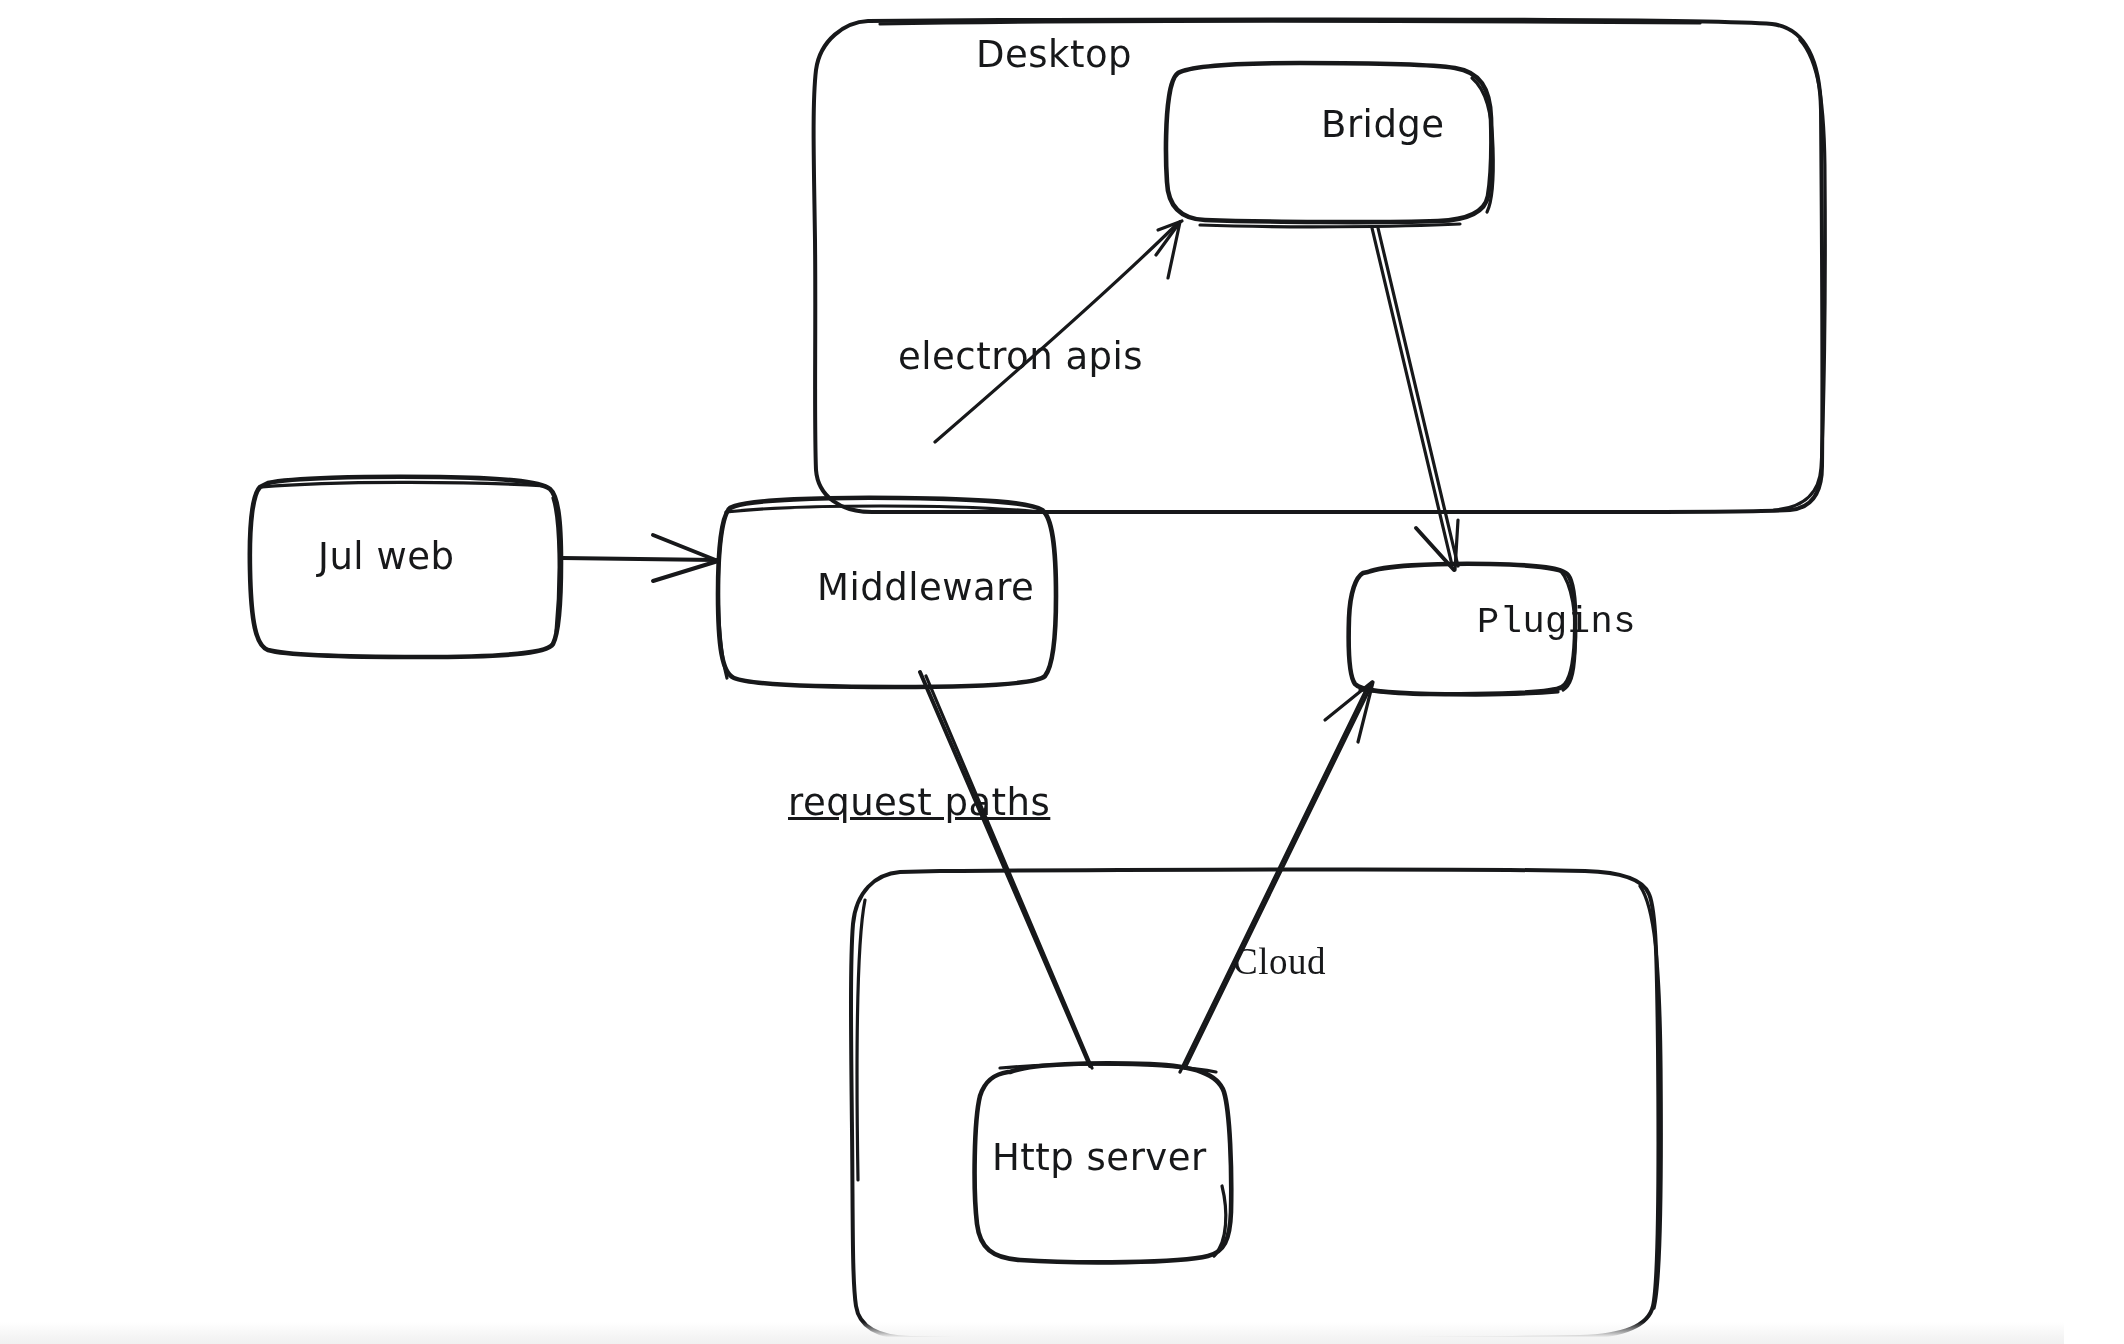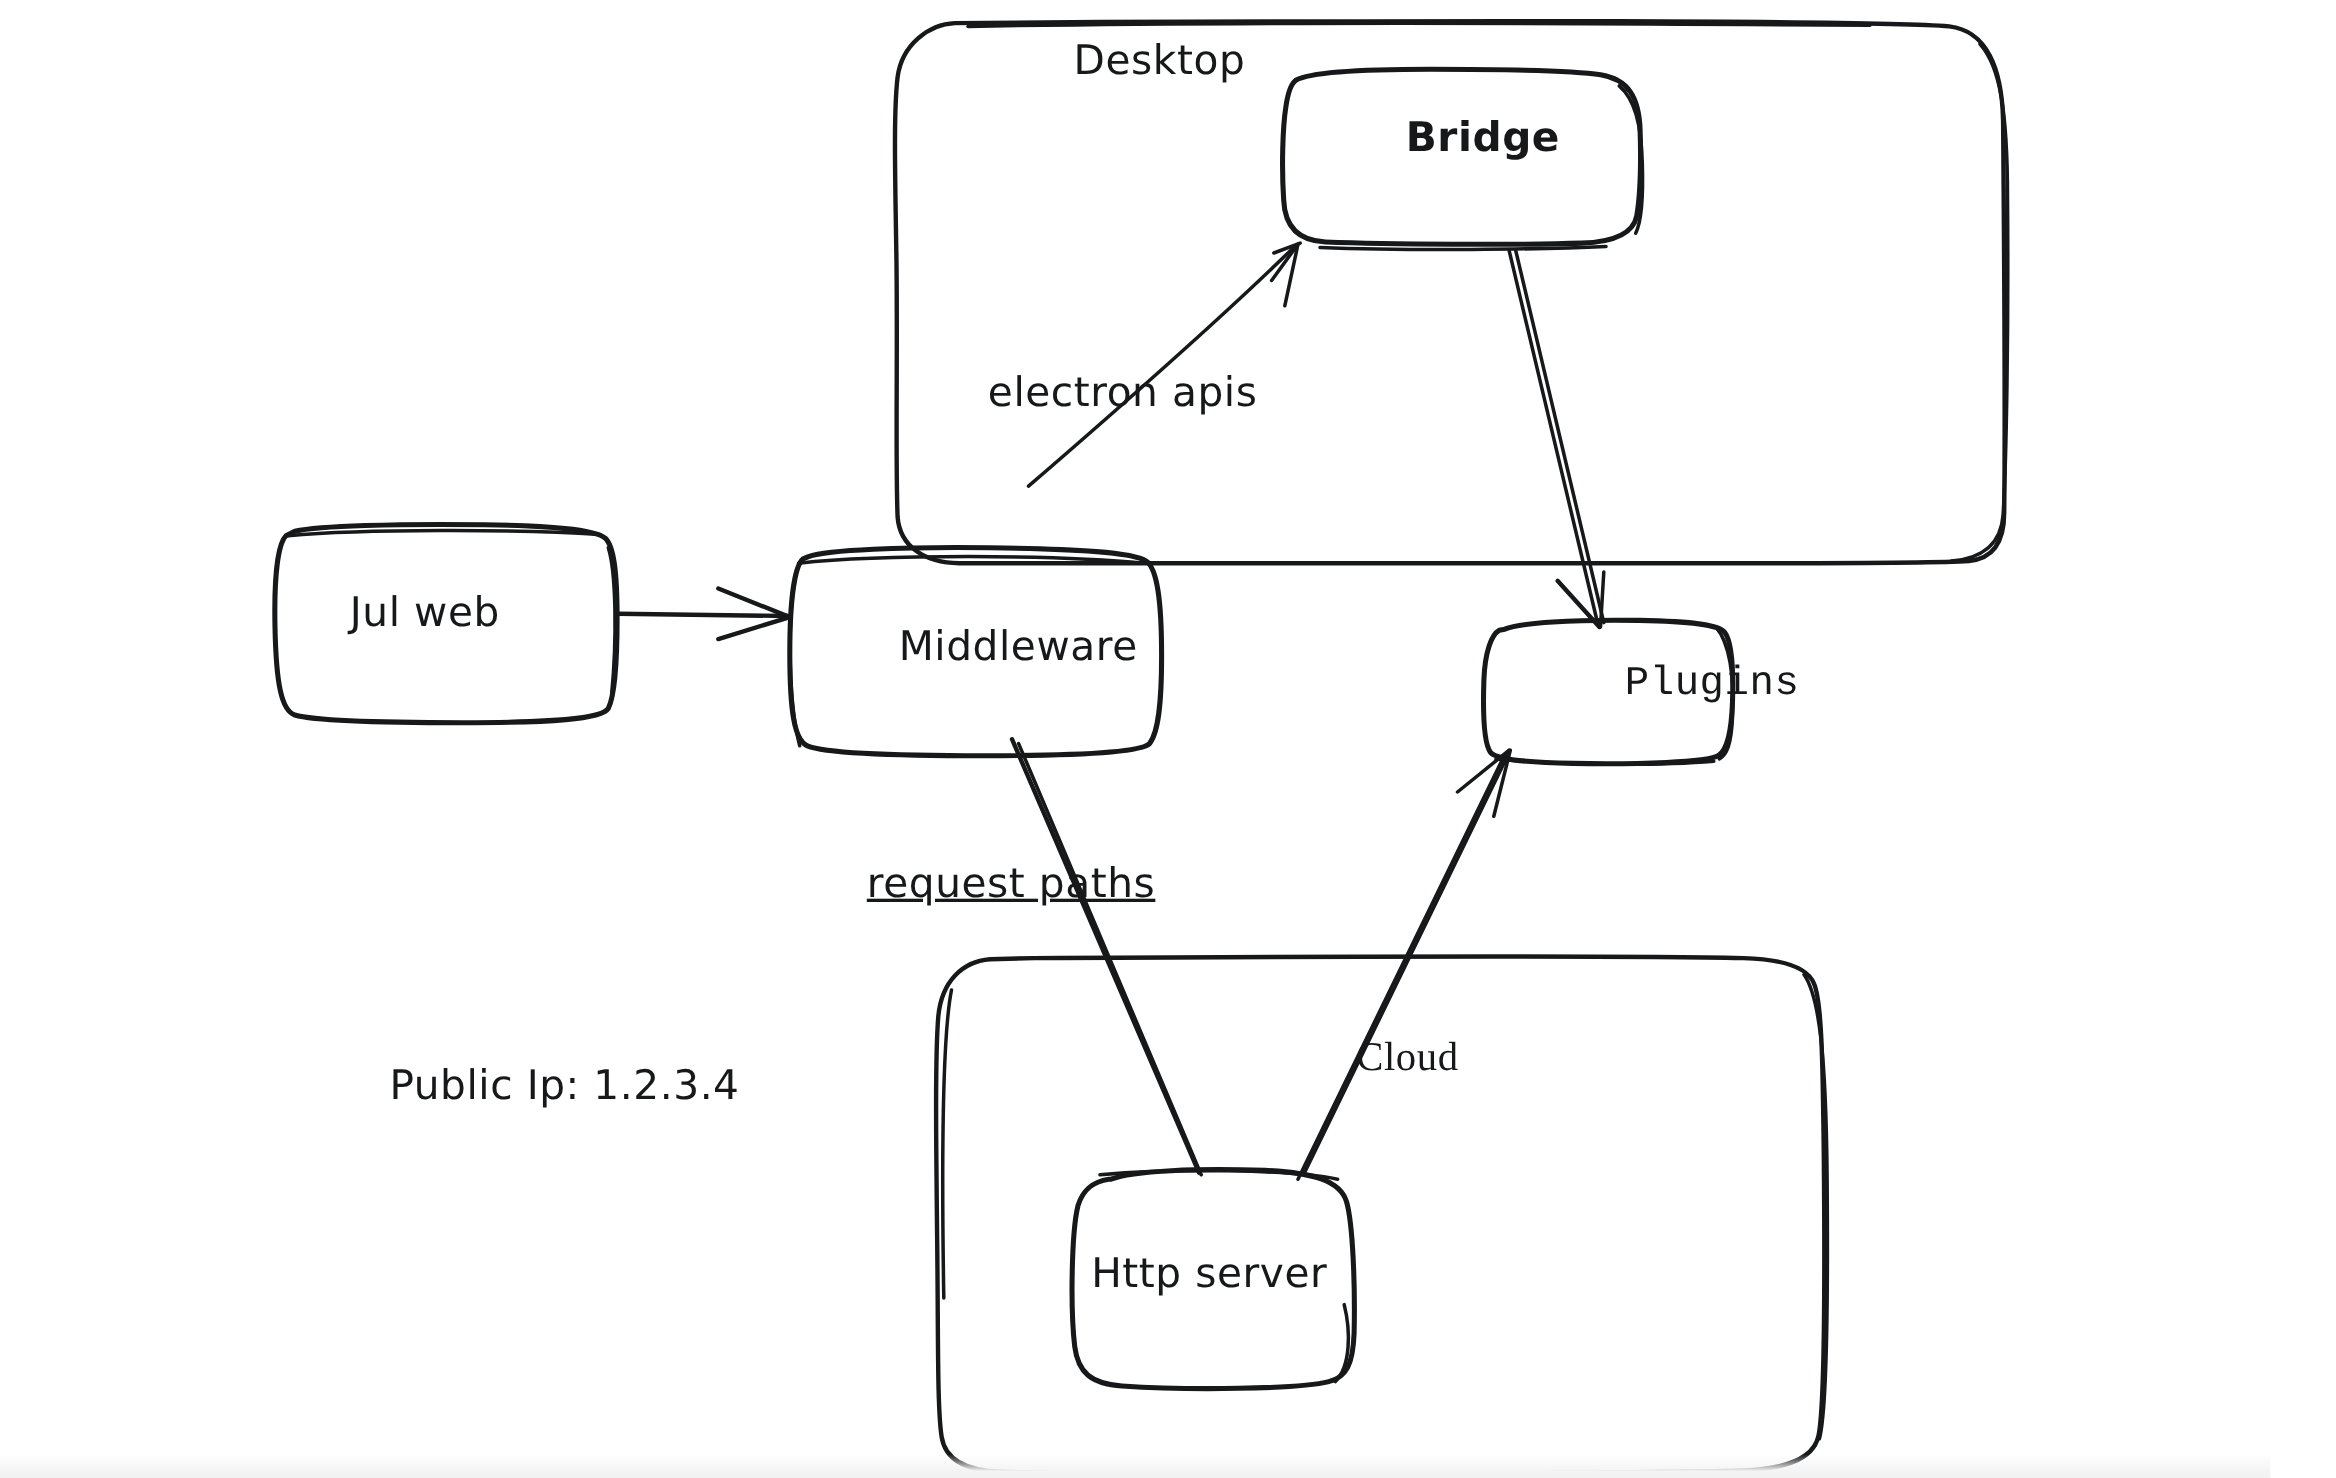--- a/index.html
+++ b/index.html
@@ -233,34 +233,33 @@
       <path class="stroke thin" d="M 1185 1068 L 1372 684"></path>
       <path class="stroke thin" d="M 1180 1072 L 1368 686"></path>
       <path class="stroke thin" d="M 1325 720 L 1372 682"></path>
       <path class="stroke thin" d="M 1358 742 L 1373 682"></path>
     </g>
 
   </svg>
 
   <div class="lbl group-label" style="left:976px; top:33px;">Desktop</div>
 
-  <div class="lbl node-label" style="left:1278px; top:103px;font-weight:bold;">Bridge</div>
+  <div class="lbl node-label" style="left:1321px; top:103px;">Bridge</div>
 
   <div class="lbl node-label" style="left:318px; top:535px;">Jul web</div>
 
   <div class="lbl node-label" style="left:777px; top:566px;margin-left:40px;">Middleware</div>
 
   <div class="lbl node-label" style="left:1477px; top:601px;font-family:Liberation Mono, monospace;">Plugins</div>
 
   <div class="lbl node-label" style="left:992px; top:1136px;">Http server</div>
 
   <div class="lbl edge-label" style="left:898px; top:335px;">electron apis</div>
 
   <div class="lbl edge-label" style="left:788px; top:781px;text-decoration:underline;">request paths</div>
 
   <div class="lbl group-label" style="left:1233px; top:940px;font-family:Liberation Serif, serif;">Cloud</div>
 
-  <div class="lbl note-label" style="left:354px; top:960px;">Public Ip: 1.2.3.4</div>
 
 
   <div class="bottom-strip"></div>
 
 </div>
 
 </body></html>

